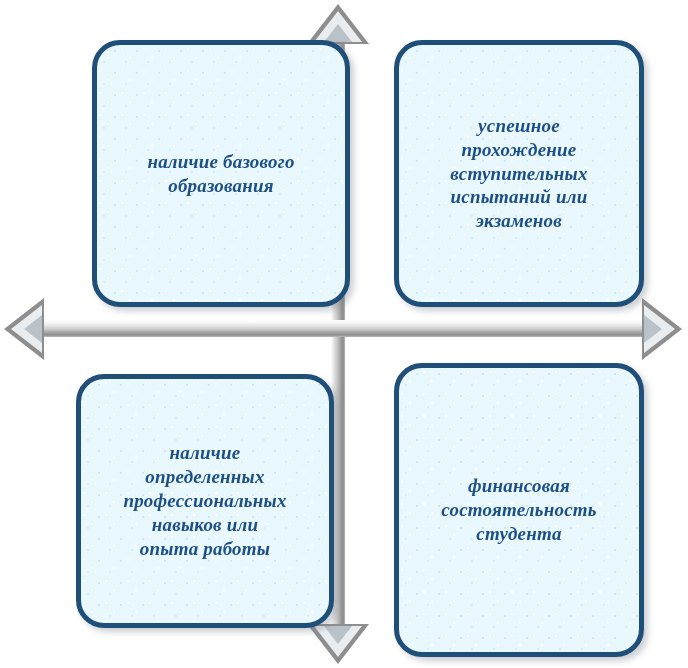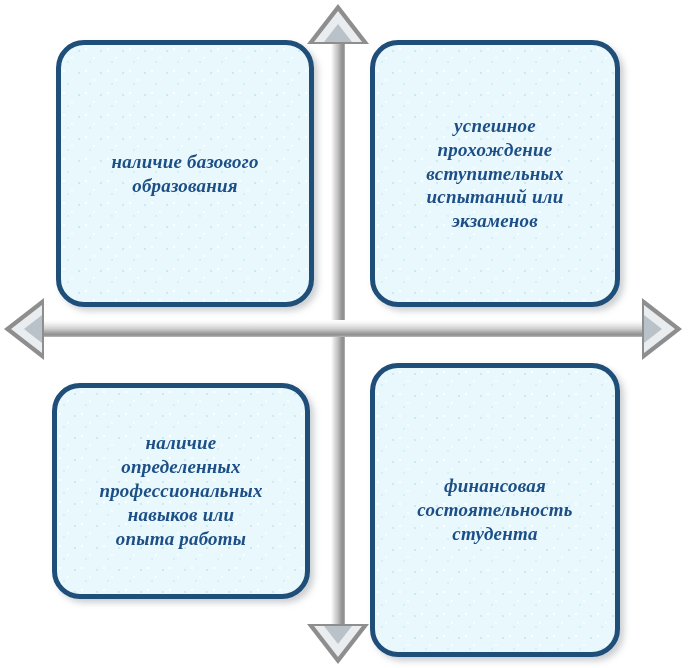--- a/index.html
+++ b/index.html
@@ -155,37 +155,38 @@
       radial-gradient(circle at 3px 4px, rgba(255,255,255,.85) 0.9px, transparent 1.1px),
       radial-gradient(circle at 11px 13px, rgba(255,255,255,.7) 0.9px, transparent 1.1px),
       radial-gradient(circle at 18px 6px, rgba(203,232,243,.9) 0.9px, transparent 1.1px),
       radial-gradient(circle at 7px 17px, rgba(214,238,246,.9) 0.9px, transparent 1.1px);
     background-size: 22px 22px, 22px 22px, 22px 22px, 22px 22px;
     box-shadow: 4px 4px 6px rgba(120,130,140,.38);
     display: flex;
     align-items: center;
     justify-content: center;
     padding: 0 16px;
+    margin-left: 24px;
   }
 
   .quad-label {
     color: #1d4f87;
     font-family: "Liberation Serif", "DejaVu Serif", serif;
     font-style: italic;
     font-weight: bold;
     font-size: 19px;
     line-height: 1.26;
     text-align: center;
     white-space: pre-line;
     letter-spacing: .2px;
   }
 
-  #box-tl { left: 56px;  top: 40px;  width: 258px; height: 267px; }
+  #box-tl { left: 68px;  top: 40px;  width: 258px; height: 267px; }
   #box-tr { left: 370px; top: 40px;  width: 250px; height: 267px; }
-  #box-bl { left: 52px;  top: 383px; width: 258px; height: 216px; }
+  #box-bl { left: 52px;  top: 374px; width: 258px; height: 254px; }
   #box-br { left: 370px; top: 363px; width: 250px; height: 294px; }
 </style>
 </head>
 <body>
 
 <div id="diagram">
 
   <div class="axis-v-bar"></div>
   <div class="axis-h-bar"></div>
 

